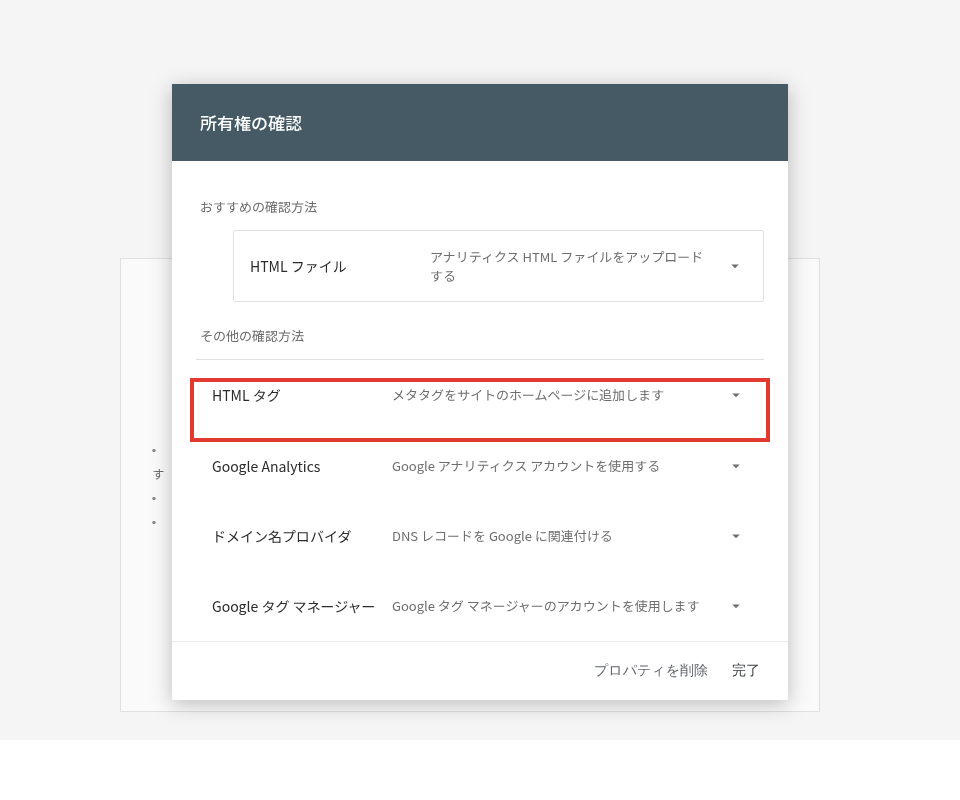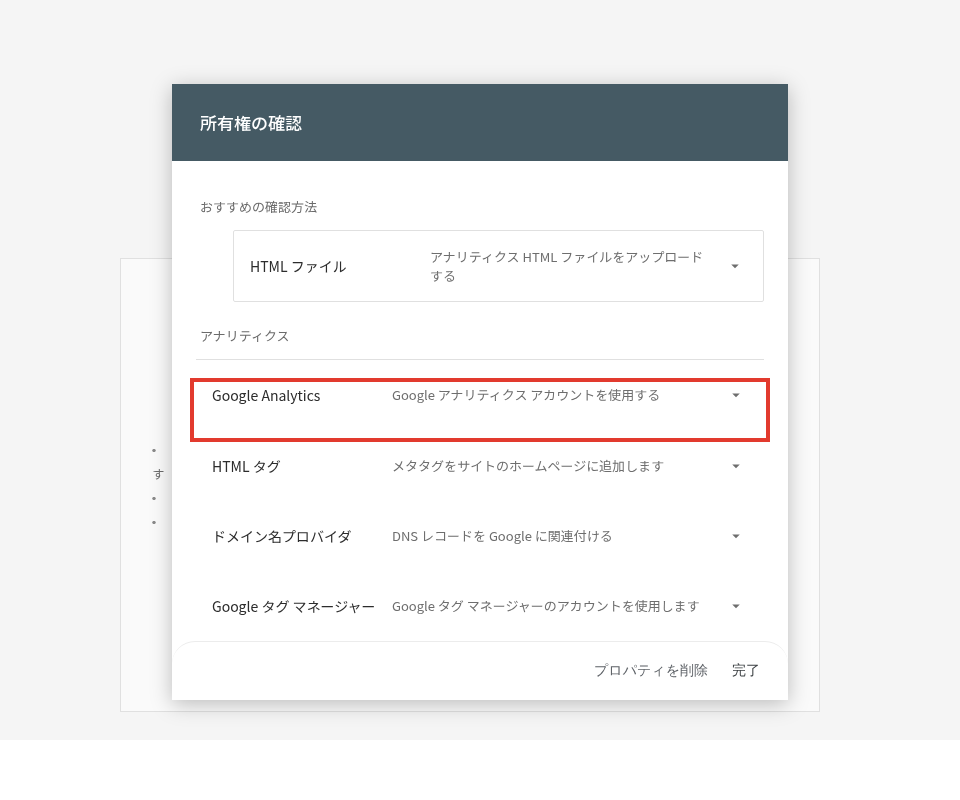--- a/index.html
+++ b/index.html
@@ -113,21 +113,20 @@
       pointer-events: none;
     }
     .dialog-footer {
       flex: 0 0 auto;
       border-top: 1px solid #ececec;
       display: flex;
       justify-content: flex-end;
       align-items: center;
       gap: 24px;
       padding: 20px 28px;
-      border-radius: 23px;
     }
     .footer-btn {
       font-size: 14px;
       color: #5f6368;
       background: none;
       border: none;
       cursor: pointer;
     }
     .footer-btn.primary {
       color: #3c4043;
@@ -164,35 +163,35 @@
           <div class="method-title">HTML ファイル</div>
           <div class="method-desc">アナリティクス HTML ファイルをアップロードする</div>
           <div class="chevron">
             <svg class="chev-down" viewBox="0 0 24 24">
                 <path d="M7 10l5 5 5-5z"></path>
               </svg>
           </div>
         </div>
       </div>
 
-      <div class="section-label">アナリティクス</div>
+      <div class="section-label">その他の確認方法</div>
 
       <div class="method-list" style="position:relative;">
+        <div class="method-row">
+          <div class="method-title">HTML タグ</div>
+          <div class="method-desc">メタタグをサイトのホームページに追加します</div>
+          <div class="chevron">
+            <svg class="chev-down" viewBox="0 0 24 24">
+                <path d="M7 10l5 5 5-5z"></path>
+              </svg>
+          </div>
+        </div>
         <div class="method-row">
           <div class="method-title">Google Analytics</div>
           <div class="method-desc">Google アナリティクス アカウントを使用する</div>
-          <div class="chevron">
-            <svg class="chev-down" viewBox="0 0 24 24">
-                <path d="M7 10l5 5 5-5z"></path>
-              </svg>
-          </div>
-        </div>
-        <div class="method-row">
-          <div class="method-title">HTML タグ</div>
-          <div class="method-desc">メタタグをサイトのホームページに追加します</div>
           <div class="chevron">
             <svg class="chev-down" viewBox="0 0 24 24">
                 <path d="M7 10l5 5 5-5z"></path>
               </svg>
           </div>
         </div>
         <div class="method-row">
           <div class="method-title">ドメイン名プロバイダ</div>
           <div class="method-desc">DNS レコードを Google に関連付ける</div>
           <div class="chevron">

